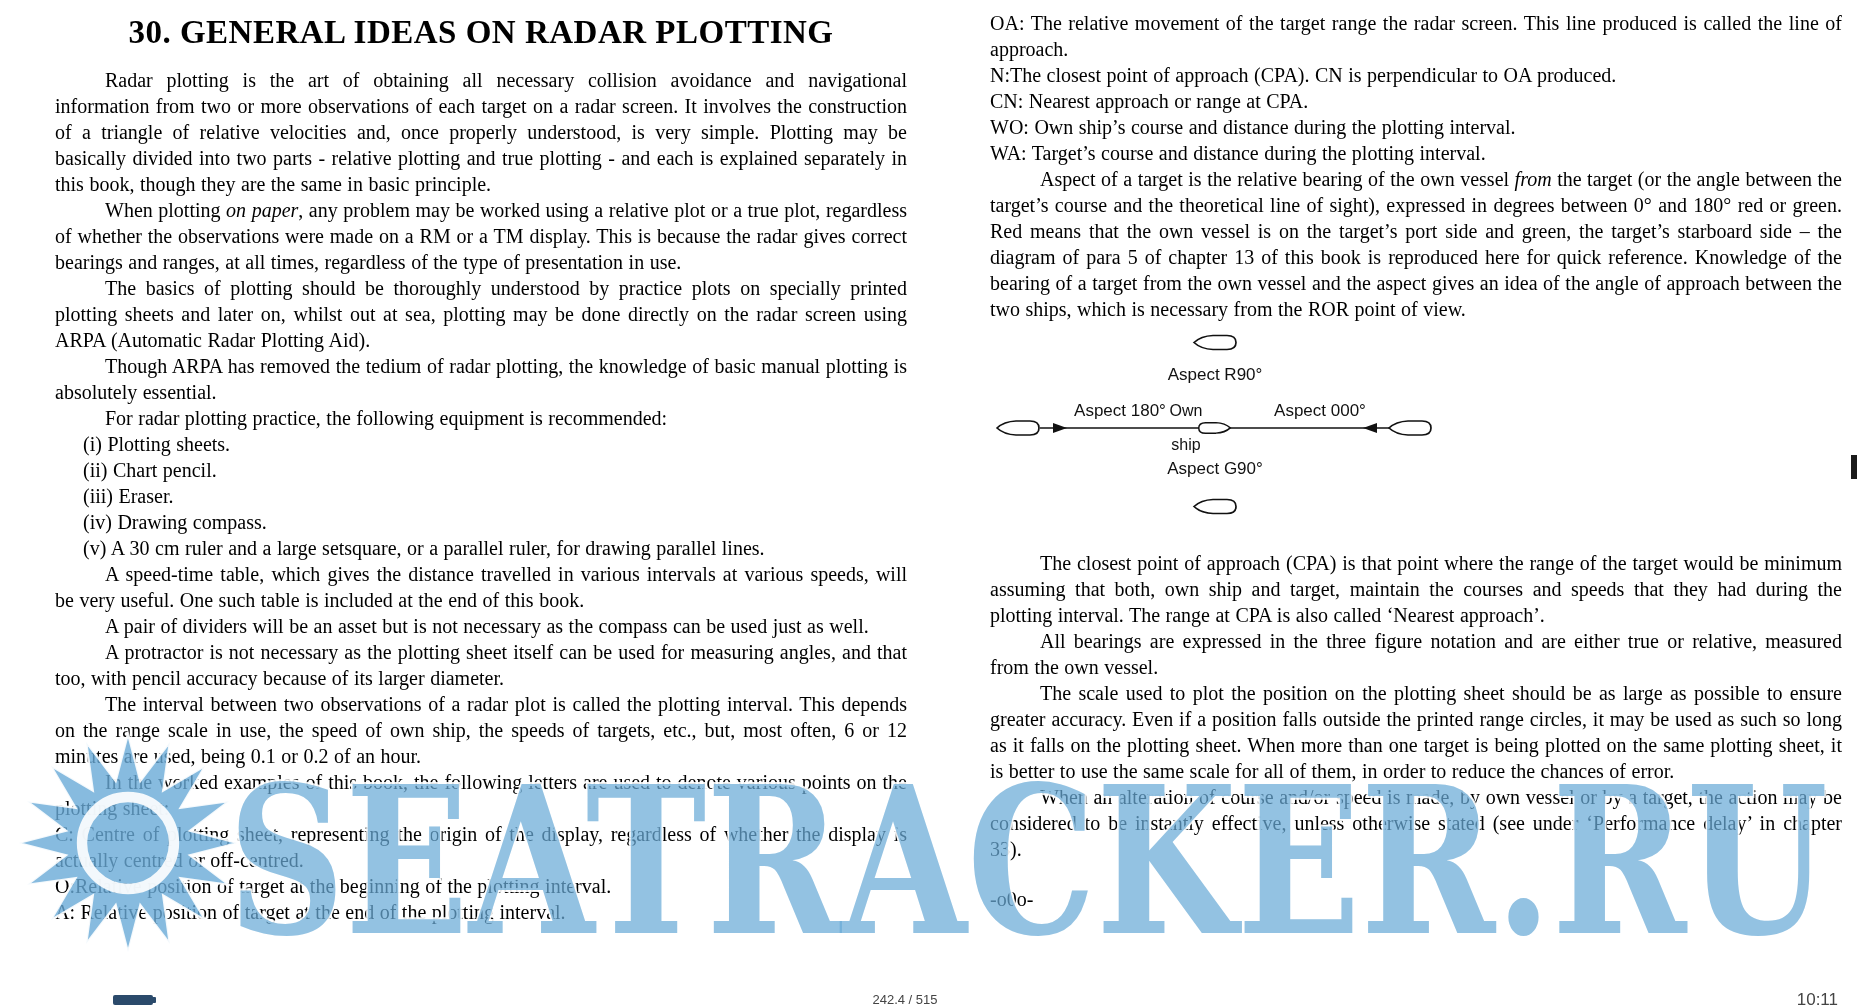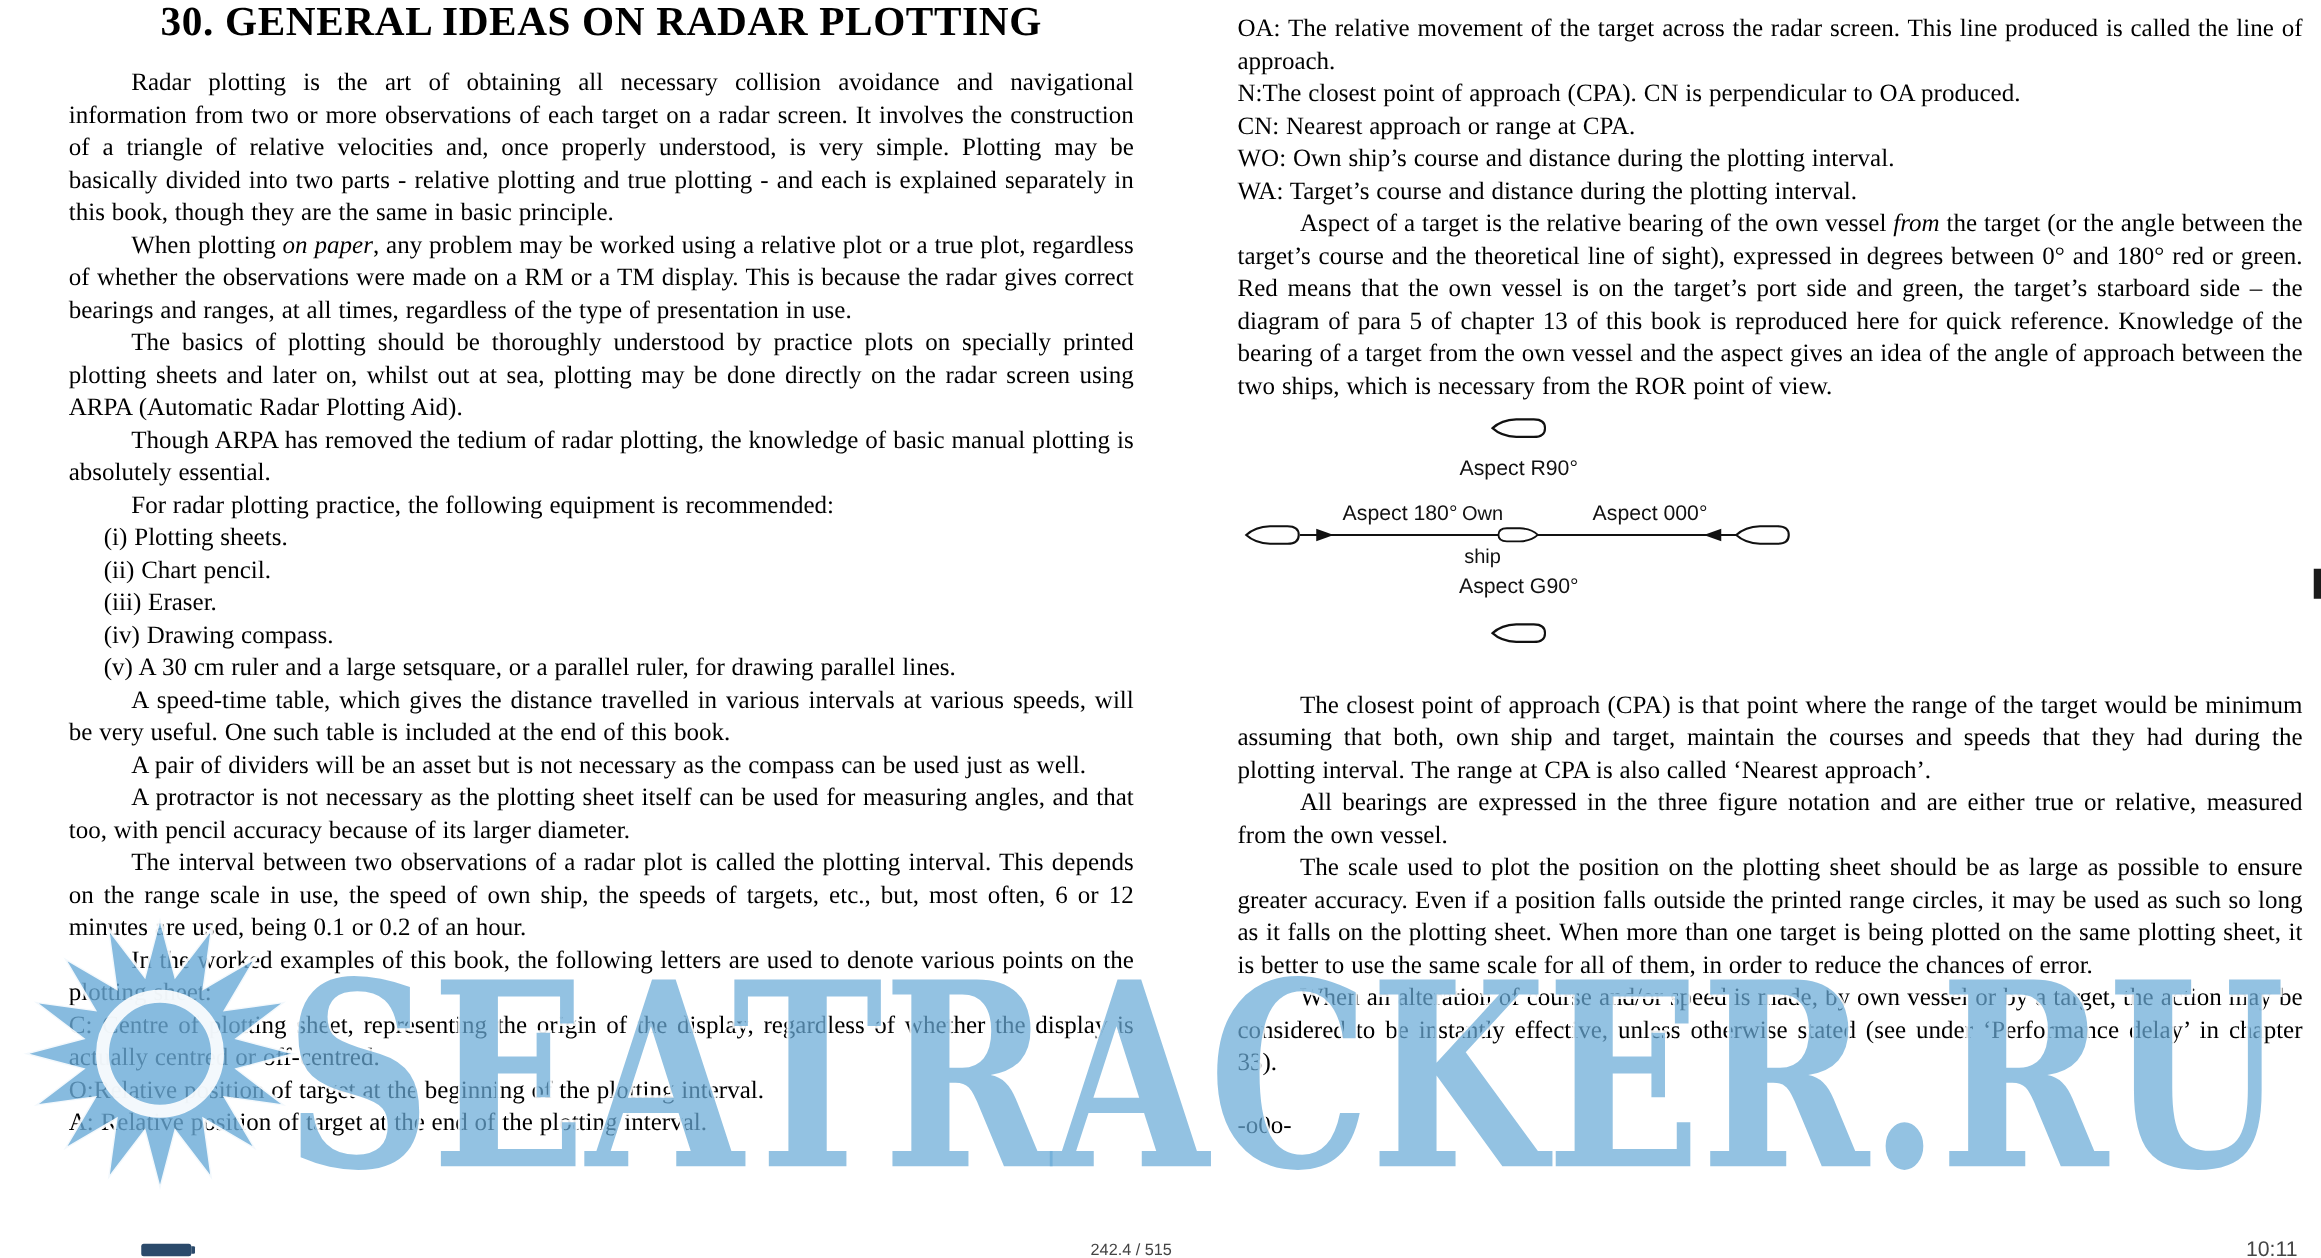--- a/index.html
+++ b/index.html
@@ -5,21 +5,21 @@
   * { margin:0; padding:0; box-sizing:border-box; }
   html,body { width:1857px; height:1006px; }
   body {
     background:#ffffff;
     color:#000;
     font-family:"Liberation Serif", serif;
     position:relative;
     overflow:hidden;
   }
   .page { position:absolute; top:0; }
-  .page-left  { left:55px;  width:852px; }
+  .page-left  { left:55px;  width:852px; padding-top:14px; }
   .page-right { left:990px; width:852px; padding-top:10px; }
 
   h1.title {
     font-size:33px; font-weight:bold; text-align:center;
     letter-spacing:0.5px; margin-bottom:16px;
   }
   .page p {
     font-size:20px; line-height:26px; text-align:justify;
     word-spacing:0.5px;
   }
@@ -79,21 +79,21 @@
   <p class="indent">A pair of dividers will be an asset but is not necessary as the compass can be used just as well.</p>
   <p class="indent">A protractor is not necessary as the plotting sheet itself can be used for measuring angles, and that too, with pencil accuracy because of its larger diameter.</p>
   <p class="indent">The interval between two observations of a radar plot is called the plotting interval. This depends on the range scale in use, the speed of own ship, the speeds of targets, etc., but, most often, 6 or 12 minutes are used, being 0.1 or 0.2 of an hour.</p>
   <p class="indent">In the worked examples of this book, the following letters are used to denote various points on the plotting sheet:</p>
   <p class="defline">C: Centre of plotting sheet, representing the origin of the display, regardless of whether the display is actually centred or off-centred.</p>
   <p class="defline">O:Relative position of target at the beginning of the plotting interval.</p>
   <p class="defline">A: Relative position of target at the end of the plotting interval.</p>
 </div>
 
 <div class="page page-right">
-  <p class="defline">OA: The relative movement of the target across the radar screen. This line produced is called the line of approach.</p>
+  <p class="defline">OA: The relative movement of the target range the radar screen. This line produced is called the line of approach.</p>
   <p class="defline">N:The closest point of approach (CPA). CN is perpendicular to OA produced.</p>
   <p class="defline">CN: Nearest approach or range at CPA.</p>
   <p class="defline">WO: Own ship’s course and distance during the plotting interval.</p>
   <p class="defline">WA: Target’s course and distance during the plotting interval.</p>
   <p class="indent"><span>Aspect of a target is the relative bearing of the own vessel </span><i>from</i><span> the target (or the angle between the target’s course and the theoretical line of sight), expressed in degrees between 0° and 180° red or green. Red means that the own vessel is on the target’s port side and green, the target’s starboard side – the diagram of para 5 of chapter 13 of this book is reproduced here for quick reference. Knowledge of the bearing of a target from the own vessel and the aspect gives an idea of the angle of approach between the two ships, which is necessary from the ROR point of view.</span></p>
 
   <div class="diagram">
     <svg width="450" height="208" viewBox="0 0 450 208">
 
       <line x1="50" y1="100" x2="402" y2="100" stroke="#111" stroke-width="1.6"></line>

